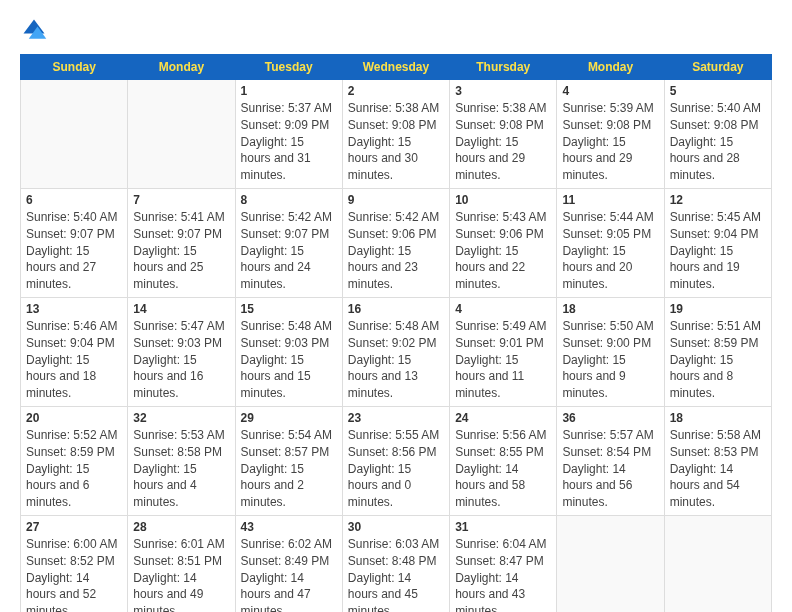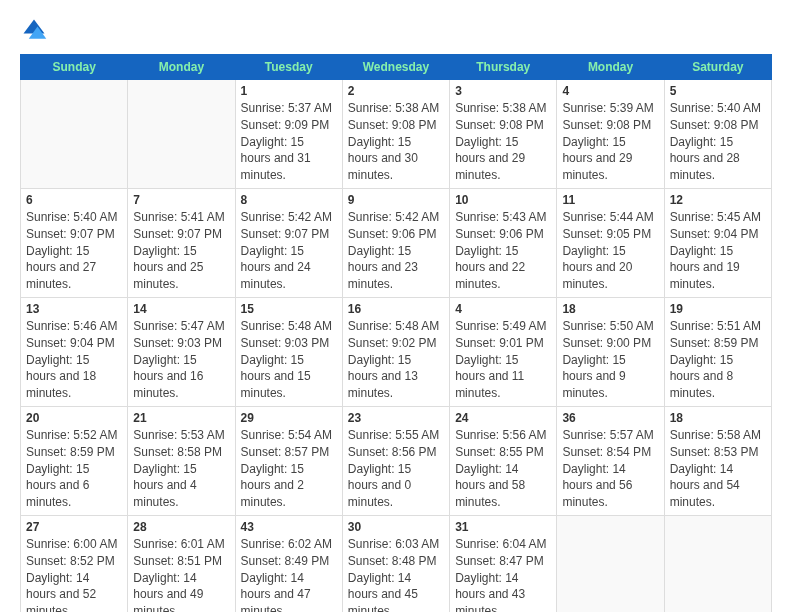--- a/index.html
+++ b/index.html
@@ -54,21 +54,21 @@
       font-size: 15px;
       color: #555;
     }
     .calendar {
       width: 100%;
       border-collapse: collapse;
       border: 1px solid #ccc;
     }
     .calendar th {
       background-color: #1565c0;
-      color: #86efac;
+      color: #fde047;
       text-align: center;
       font-size: 12px;
       font-weight: bold;
       padding: 5px 4px;
       border: 1px solid #1565c0;
     }
     .calendar td {
       vertical-align: top;
       border: 1px solid #ddd;
       padding: 4px 5px;
@@ -212,21 +212,21 @@
             <span class="day-number">19</span>
             <div class="day-info">Sunrise: 5:51 AM<br>Sunset: 8:59 PM<br>Daylight: 15 hours and 8 minutes.</div>
           </td>
         </tr>
         <tr>
           <td>
             <span class="day-number">20</span>
             <div class="day-info">Sunrise: 5:52 AM<br>Sunset: 8:59 PM<br>Daylight: 15 hours and 6 minutes.</div>
           </td>
           <td>
-            <span class="day-number">21</span>
+            <span class="day-number">32</span>
             <div class="day-info">Sunrise: 5:53 AM<br>Sunset: 8:58 PM<br>Daylight: 15 hours and 4 minutes.</div>
           </td>
           <td>
             <span class="day-number">29</span>
             <div class="day-info">Sunrise: 5:54 AM<br>Sunset: 8:57 PM<br>Daylight: 15 hours and 2 minutes.</div>
           </td>
           <td>
             <span class="day-number">23</span>
             <div class="day-info">Sunrise: 5:55 AM<br>Sunset: 8:56 PM<br>Daylight: 15 hours and 0 minutes.</div>
           </td>

